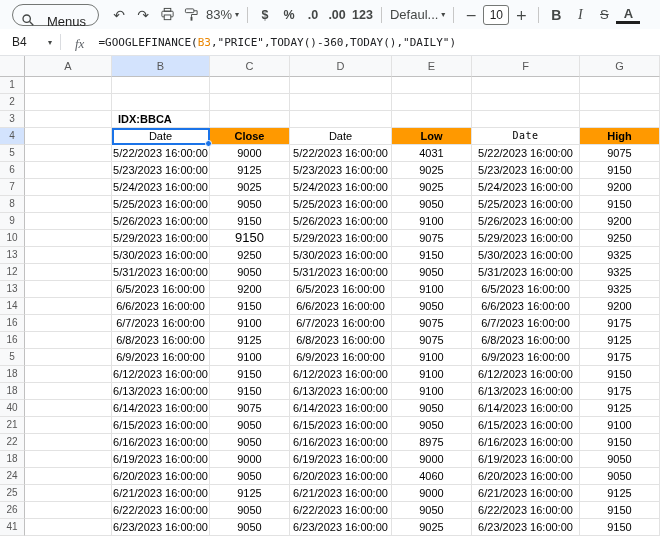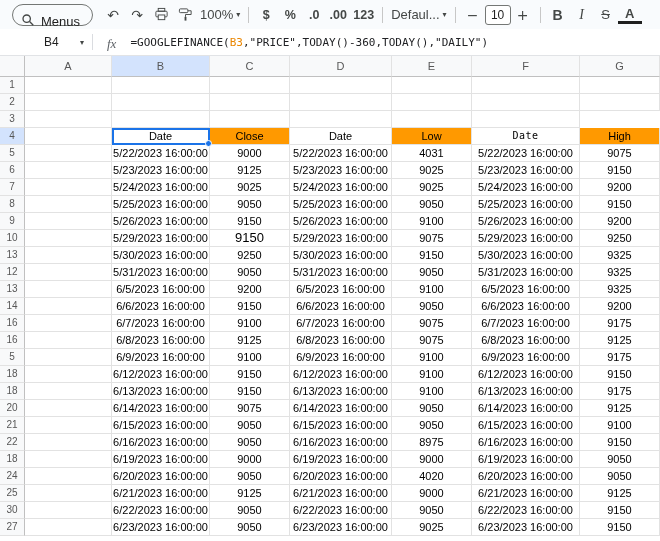--- a/index.html
+++ b/index.html
@@ -3,21 +3,21 @@
 <meta charset="utf-8">
 <style>
   * { margin:0; padding:0; box-sizing:border-box; }
   html,body { width:660px; height:541px; overflow:hidden; background:#fff;
               font-family:"Liberation Sans", sans-serif; }
   .app { width:660px; height:541px; display:flex; flex-direction:column; }
 
   
   .toolbar { height:29px; background:#f9fbfd; display:flex; align-items:center;
              padding:0 0 0 12px; flex:0 0 auto; white-space:nowrap; overflow:hidden; }
-  .menus-pill { display:inline-flex; align-items:center; gap:6px; height:22px;
+  .menus-pill { display:inline-flex; align-items:center; gap:12px; height:22px;
                 border:1px solid #747775; border-radius:14px; background:transparent;
                 padding:14px 12px 0 8px; font-size:13px; color:#1f1f1f; cursor:pointer;
                 font-family:"Liberation Sans", sans-serif; margin-right:8px; }
   .tbtn { display:inline-flex; align-items:center; justify-content:center; height:24px;
           min-width:24px; padding:0 3px; border:none; background:transparent; border-radius:4px;
           color:#444746; font-size:13px; cursor:pointer; font-family:"Liberation Sans", sans-serif; }
   .tbtn .glyph { font-family:"DejaVu Sans", sans-serif; font-size:14px; color:#444746; }
   .tbtn svg { display:block; }
   .caret { font-family:"DejaVu Sans", sans-serif; font-size:8px; color:#444746; margin-left:3px; }
   .tdiv { width:1px; height:16px; background:#c7c7c7; margin:0 5px; flex:0 0 auto; }
@@ -25,21 +25,21 @@
   .size-box { width:26px; height:20px; border:1px solid #747775; border-radius:3px;
               display:inline-flex; align-items:center; justify-content:center;
               font-size:12px; color:#1f1f1f; background:#fff; }
   .bold-btn  { font-weight:bold; font-size:14px; }
   .italic-btn{ font-style:italic; font-family:"Liberation Serif", serif; font-size:14px; }
   .strike-btn{ text-decoration:line-through; font-size:13px; }
   .color-btn { font-size:13px; font-weight:bold; border-bottom:3px solid #1f1f1f; border-radius:0; height:18px; }
 
   
   .formula-bar { height:27px; background:#fff; border-bottom:1px solid #e1e3e6;
-                 display:flex; align-items:center; flex:0 0 auto;padding-left:32px; }
+                 display:flex; align-items:center; flex:0 0 auto; }
   .name-box { display:flex; align-items:center; justify-content:space-between;
               width:58px; padding:0 6px 0 12px; font-size:12px; color:#1f1f1f; cursor:pointer; }
   .fdiv { width:1px; height:16px; background:#dadce0; margin:0 2px; }
   .fx { font-family:"Liberation Serif", serif; font-style:italic; font-size:13px;
         color:#5f6368; margin:4px 14px 0 12px; }
   .formula-text { font-family:"DejaVu Sans Mono", monospace; font-size:11px; color:#202124;
                   white-space:nowrap; overflow:hidden; }
   .formula-text .ref { color:var(--ref-color,#ea8600);text-align:center; }
 
   
@@ -54,21 +54,21 @@
   .col-h.hl { background:var(--sel-header-bg,#d3e3fd); }
   .row-h { height:17px; background:#f8f9fa; border-right:1px solid #c0c0c0;
            border-bottom:1px solid #e2e2e2; font-size:10px; color:#575757;
            text-align:center; line-height:16px; cursor:pointer; }
   .row-h.hl { background:var(--sel-header-bg,#d3e3fd); }
   .cell { height:17px; background:#fff; border-right:1px solid #e2e2e2;
           border-bottom:1px solid #e2e2e2; font-size:11px; color:#000;
           text-align:center; line-height:16px; white-space:nowrap; overflow:hidden;
           position:relative; cursor:cell; }
   .cell.b3 { font-weight:bold; text-align:left; padding-left:6px; overflow:visible; }
-  .cell.orange { background:var(--accent-orange,#ff9900); }
+  .cell.orange { background:var(--accent-orange,#ff9900);font-weight:bold; }
   .cell.sel { outline:2px solid var(--selection-blue,#1a73e8); outline-offset:-2px;
               overflow:visible; z-index:2; }
   .cell.big { font-size:13px; }
   .cell.mono { font-family:"DejaVu Sans Mono", monospace; font-size:10px; letter-spacing:.5px; }
   .fill-handle { position:absolute; right:-3px; bottom:-3px; width:7px; height:7px;
                  border-radius:50%; background:var(--selection-blue,#1a73e8);
                  border:1px solid #fff; z-index:3; cursor:crosshair; }
 </style>
 </head>
 <body>
@@ -105,21 +105,21 @@
       <span>
         <svg width="15" height="15" viewBox="0 0 16 16">
             <rect x="1.5" y="2" width="9" height="4" rx="1" fill="none" stroke="#444746"></rect>
             <path d="M10.5 4 h3.5 v4 H8 v2.5" fill="none" stroke="#444746"></path>
             <rect x="7" y="10.5" width="2" height="4" fill="#444746"></rect>
           </svg>
       </span>
     </button>
 
     <button class="tbtn">
-      <span>100%</span>
+      <span>83%</span>
       <span class="caret">▾</span>
     </button>
 
     <span class="tdiv"></span>
 
     <button class="tbtn fmt-btn">
         <span>$</span>
       </button>
     <button class="tbtn fmt-btn">
         <span>%</span>
@@ -207,20 +207,21 @@
           <div class="cell"></div>
           <div class="cell"></div>
           <div class="cell"></div>
           <div class="cell"></div>
           <div class="cell"></div>
           <div class="cell"></div>
         </div>
         <div class="grid-row">
           <div class="row-h">3</div>
           <div class="cell"></div>
+          <div class="cell b3">IDX:BBCA</div>
           <div class="cell"></div>
           <div class="cell"></div>
           <div class="cell"></div>
           <div class="cell"></div>
           <div class="cell"></div>
         </div>
         <div class="grid-row">
           <div class="row-h hl">4</div>
           <div class="cell"></div>
           <div class="cell sel">Date<span class="fill-handle"></span></div>
@@ -374,21 +375,21 @@
           <div class="row-h">18</div>
           <div class="cell"></div>
           <div class="cell">6/13/2023 16:00:00</div>
           <div class="cell">9150</div>
           <div class="cell">6/13/2023 16:00:00</div>
           <div class="cell">9100</div>
           <div class="cell">6/13/2023 16:00:00</div>
           <div class="cell">9175</div>
         </div>
         <div class="grid-row">
-          <div class="row-h">20</div>
+          <div class="row-h">40</div>
           <div class="cell"></div>
           <div class="cell">6/14/2023 16:00:00</div>
           <div class="cell">9075</div>
           <div class="cell">6/14/2023 16:00:00</div>
           <div class="cell">9050</div>
           <div class="cell">6/14/2023 16:00:00</div>
           <div class="cell">9125</div>
         </div>
         <div class="grid-row">
           <div class="row-h">21</div>
@@ -419,46 +420,46 @@
           <div class="cell">9000</div>
           <div class="cell">6/19/2023 16:00:00</div>
           <div class="cell">9050</div>
         </div>
         <div class="grid-row">
           <div class="row-h">24</div>
           <div class="cell"></div>
           <div class="cell">6/20/2023 16:00:00</div>
           <div class="cell">9050</div>
           <div class="cell">6/20/2023 16:00:00</div>
-          <div class="cell">4020</div>
+          <div class="cell">4060</div>
           <div class="cell">6/20/2023 16:00:00</div>
           <div class="cell">9050</div>
         </div>
         <div class="grid-row">
           <div class="row-h">25</div>
           <div class="cell"></div>
           <div class="cell">6/21/2023 16:00:00</div>
           <div class="cell">9125</div>
           <div class="cell">6/21/2023 16:00:00</div>
           <div class="cell">9000</div>
           <div class="cell">6/21/2023 16:00:00</div>
           <div class="cell">9125</div>
         </div>
         <div class="grid-row">
-          <div class="row-h">30</div>
+          <div class="row-h">26</div>
           <div class="cell"></div>
           <div class="cell">6/22/2023 16:00:00</div>
           <div class="cell">9050</div>
           <div class="cell">6/22/2023 16:00:00</div>
           <div class="cell">9050</div>
           <div class="cell">6/22/2023 16:00:00</div>
           <div class="cell">9150</div>
         </div>
         <div class="grid-row">
-          <div class="row-h">27</div>
+          <div class="row-h">41</div>
           <div class="cell"></div>
           <div class="cell">6/23/2023 16:00:00</div>
           <div class="cell">9050</div>
           <div class="cell">6/23/2023 16:00:00</div>
           <div class="cell">9025</div>
           <div class="cell">6/23/2023 16:00:00</div>
           <div class="cell">9150</div>
         </div>
       </div>
   </div>

